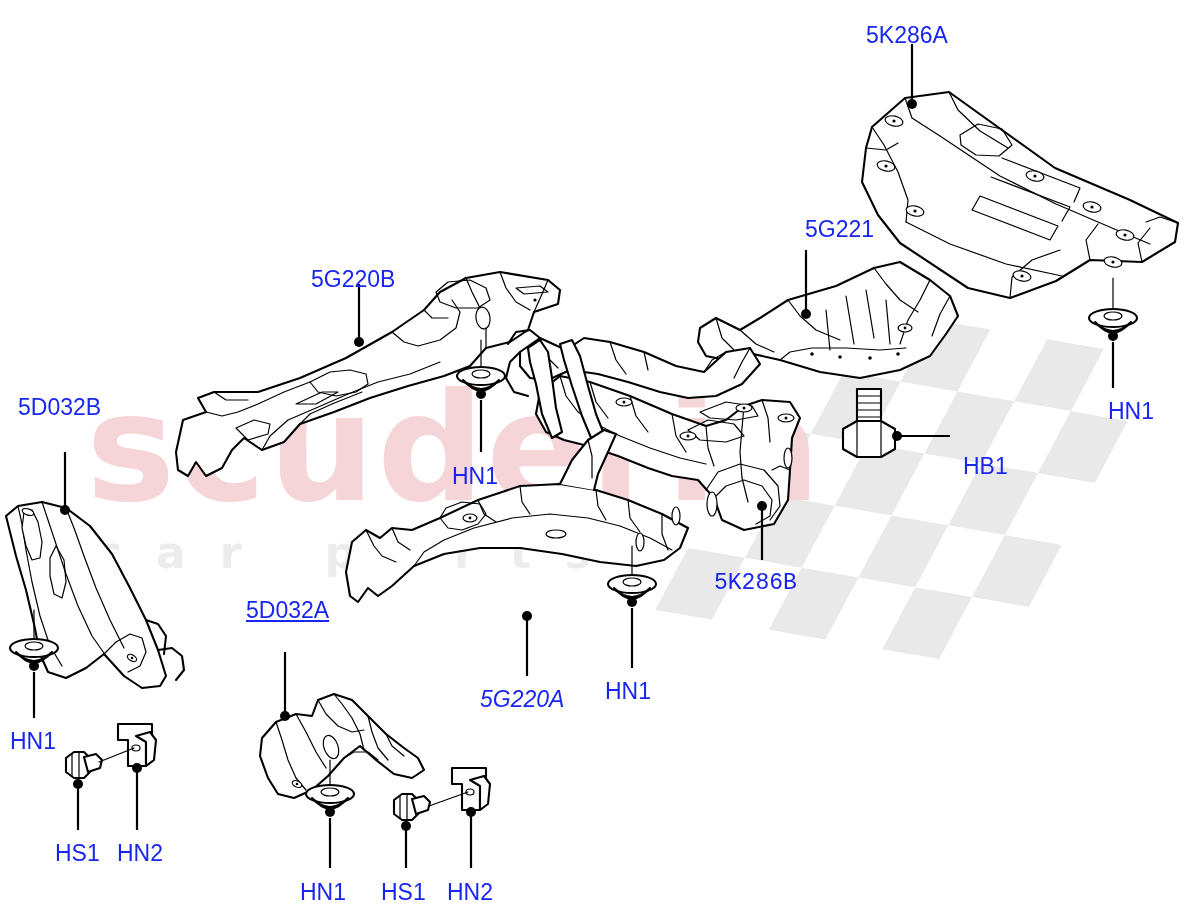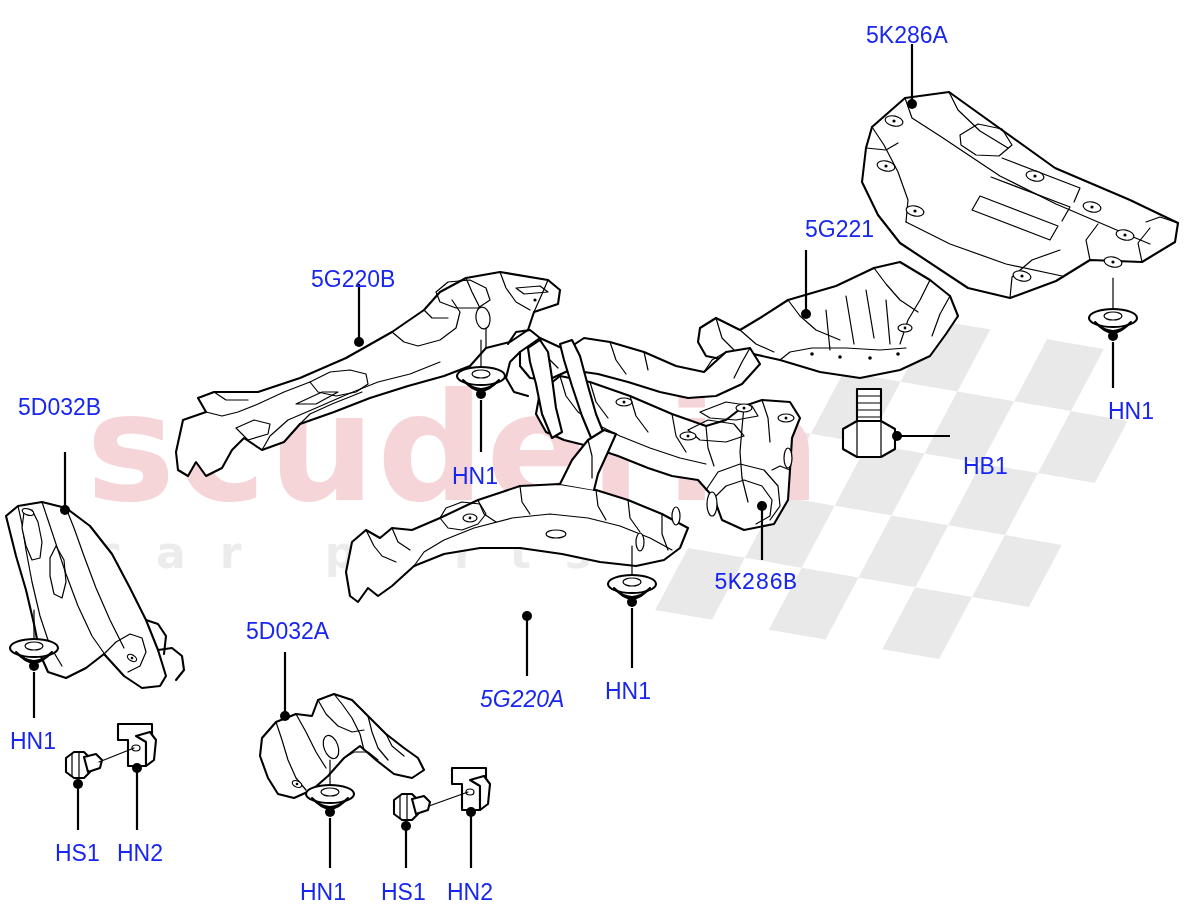--- a/index.html
+++ b/index.html
@@ -420,21 +420,21 @@
 
   <div>
     <span class="label-text" style="left:866px; top:24px;">5K286A</span>
     <span class="label-text" style="left:805px; top:218px;">5G221</span>
     <span class="label-text" style="left:311px; top:268px;">5G220B</span>
     <span class="label-text" style="left:18px;  top:396px;">5D032B</span>
     <span class="label-text" style="left:963px; top:423px;margin-top:32px;">HB1</span>
     <span class="label-text" style="left:1108px;top:400px;">HN1</span>
     <span class="label-text" style="left:452px; top:465px;">HN1</span>
     <span class="label-text" style="left:714px; top:572px;font-family:Liberation Mono, monospace;">5K286B</span>
-    <span class="label-text" style="left:246px; top:620px;">5D032A</span>
+    <span class="label-text" style="left:246px; top:599px;text-decoration:underline;">5D032A</span>
     <span class="label-text" style="left:480px; top:688px;font-style:italic;">5G220A</span>
     <span class="label-text" style="left:605px; top:680px;">HN1</span>
     <span class="label-text" style="left:10px;  top:730px;">HN1</span>
     <span class="label-text" style="left:55px;  top:842px;">HS1</span>
     <span class="label-text" style="left:117px; top:842px;">HN2</span>
     <span class="label-text" style="left:300px; top:881px;">HN1</span>
     <span class="label-text" style="left:381px; top:881px;">HS1</span>
     <span class="label-text" style="left:447px; top:881px;">HN2</span>
   </div>
 

